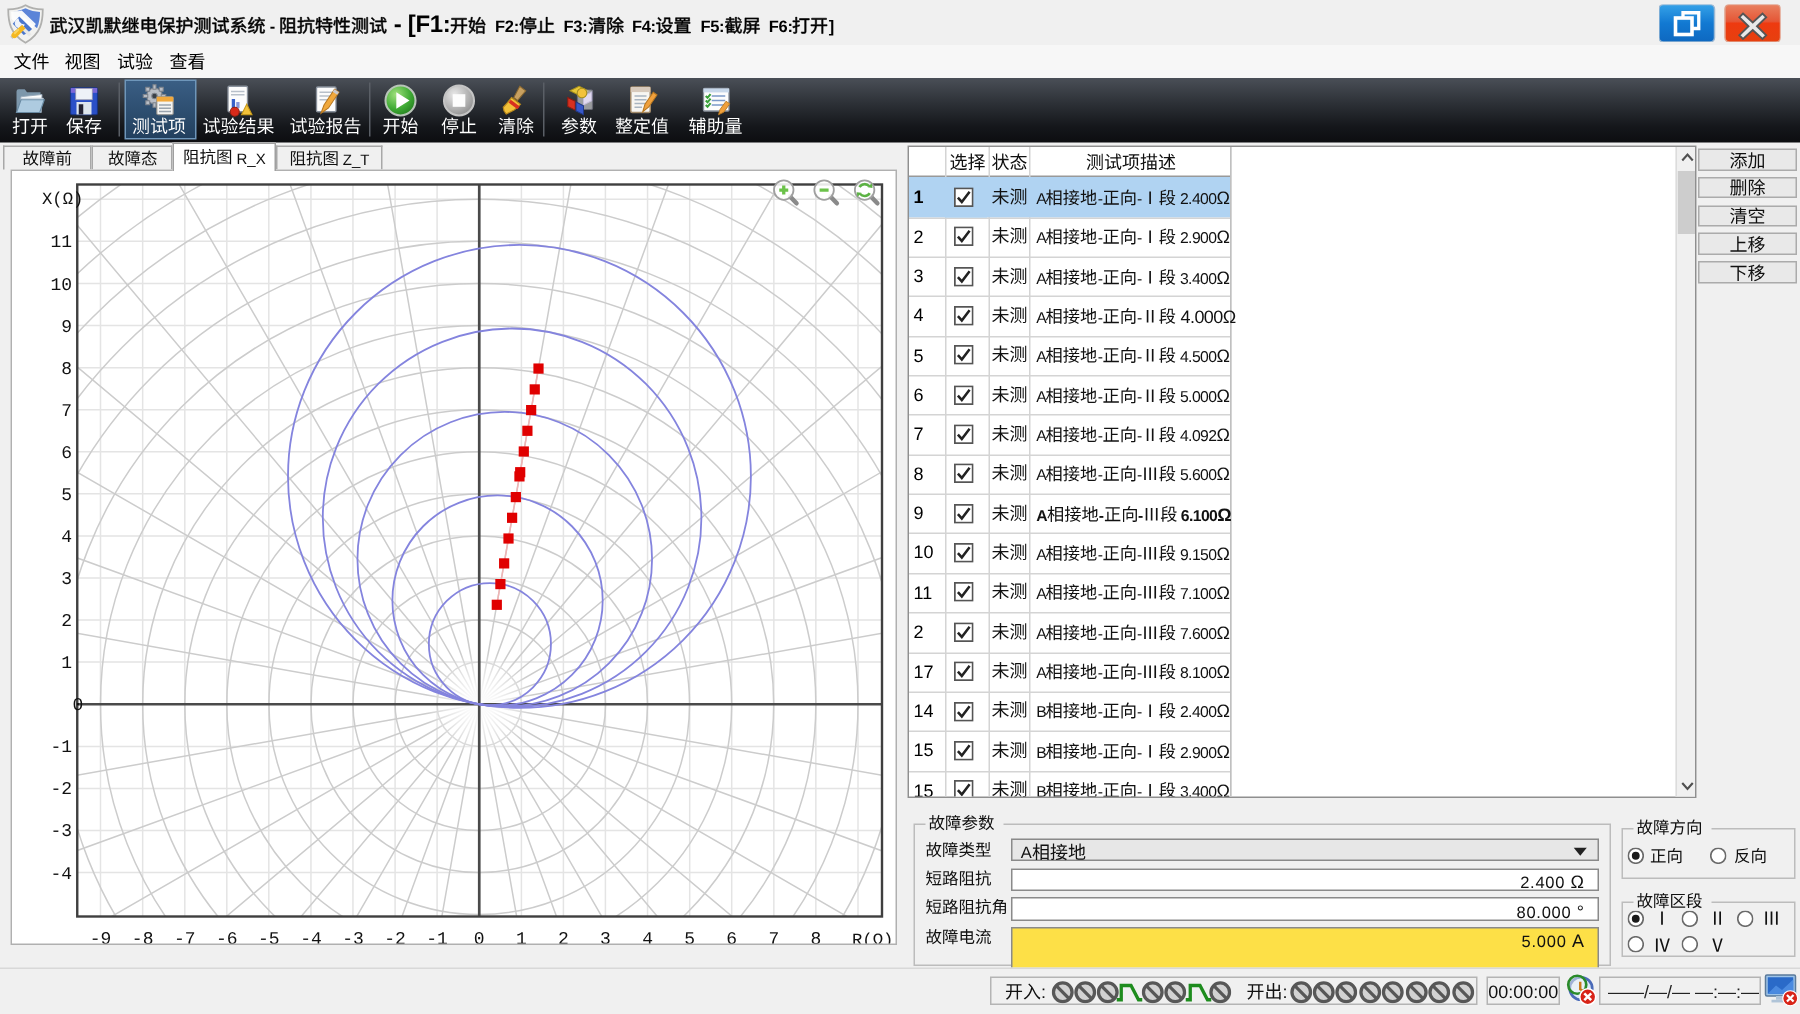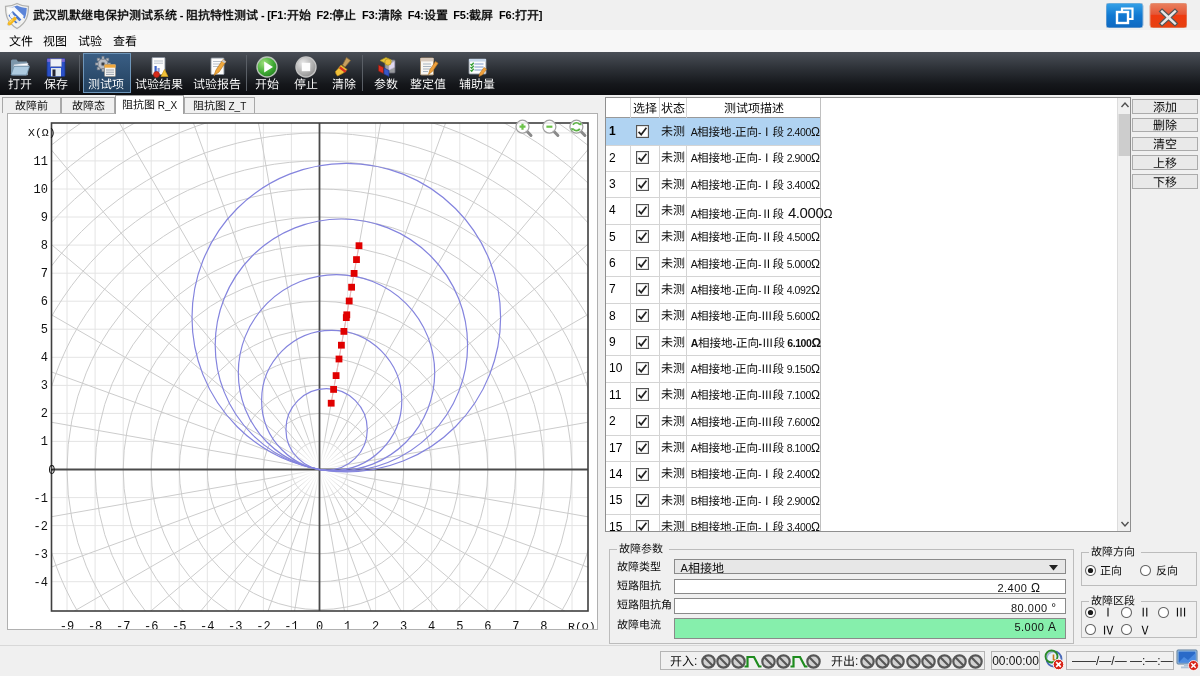--- a/index.html
+++ b/index.html
@@ -33,21 +33,21 @@
         <use href="#g8bd5" x="4500"></use>
         <use href="#g7cfb" x="5000"></use>
         <use href="#g7edf" x="5500"></use>
       </svg><span style="font-size:11px;"> - </span><svg class="k kb" style="width:72.0px;height:12px;vertical-align:-1.6px" viewBox="0 -435 3000 500">
         <use href="#g963b" x="0"></use>
         <use href="#g6297" x="500"></use>
         <use href="#g7279" x="1000"></use>
         <use href="#g6027" x="1500"></use>
         <use href="#g6d4b" x="2000"></use>
         <use href="#g8bd5" x="2500"></use>
-      </svg><span style="font-size:11px;"> - [F1:</span><svg class="k kb" style="width:24.0px;height:12px;vertical-align:-1.6px" viewBox="0 -435 1000 500">
+      </svg><span style="font-size:16px;"> - [F1:</span><svg class="k kb" style="width:24.0px;height:12px;vertical-align:-1.6px" viewBox="0 -435 1000 500">
         <use href="#g5f00" x="0"></use>
         <use href="#g59cb" x="500"></use>
       </svg><span style="font-size:11px;">  F2:</span><svg class="k kb" style="width:24.0px;height:12px;vertical-align:-1.6px" viewBox="0 -435 1000 500">
         <use href="#g505c" x="0"></use>
         <use href="#g6b62" x="500"></use>
       </svg><span style="font-size:11px;">  F3:</span><svg class="k kb" style="width:24.0px;height:12px;vertical-align:-1.6px" viewBox="0 -435 1000 500">
         <use href="#g6e05" x="0"></use>
         <use href="#g9664" x="500"></use>
       </svg><span style="font-size:11px;">  F4:</span><svg class="k kb" style="width:24.0px;height:12px;vertical-align:-1.6px" viewBox="0 -435 1000 500">
         <use href="#g8bbe" x="0"></use>
@@ -528,21 +528,21 @@
     <div style="left:84.8px;top:105.85000000000001px;width:150px;height:14px;font-size:12px;white-space:nowrap;letter-spacing:-0.4px;"><span style="font-size:10.5px;">A</span><svg class="k" style="width:34.5px;height:11.5px;vertical-align:-1.5px" viewBox="0 -435 1500 500">
         <use href="#g76f8" x="0"></use>
         <use href="#g63a5" x="500"></use>
         <use href="#g5730" x="1000"></use>
       </svg><span style="font-size:10.5px;">-</span><svg class="k" style="width:23.0px;height:11.5px;vertical-align:-1.5px" viewBox="0 -435 1000 500">
         <use href="#g6b63" x="0"></use>
         <use href="#g5411" x="500"></use>
       </svg><span style="font-size:10.5px;">-</span><svg class="k" style="width:23.0px;height:11.5px;vertical-align:-1.5px" viewBox="0 -435 1000 500">
         <use href="#g2161" x="0"></use>
         <use href="#g6bb5" x="500"></use>
-      </svg><span style="font-size:15px"> 4.000</span>Ω</div>
+      </svg><span style="font-size:12px"> 4.000</span>Ω</div>
     <div style="left:0px;top:125.7px;width:213.5px;height:26.35px;"></div>
     <div style="left:0px;top:152.05px;width:213.5px;height:1px;background:#d4d4d4;"></div>
     <div style="left:3px;top:131.7px;width:18px;height:14px;font-size:12px;color:#000;">5</div>
     <div style="left:23.7px;top:125.7px;width:28.8px;height:26.35px;">
       <svg width="13" height="13" viewBox="0 0 13 13" style="position:absolute;left:6px;top:6.7px">
         <rect x="0.5" y="0.5" width="12" height="12" fill="#fff" stroke="#555" stroke-width="1.3"></rect>
         <path d="M2.6 6.8 L5.2 9.6 L10.4 2.8" fill="none" stroke="#222" stroke-width="1.7"></path>
       </svg>
     </div>
     <div style="left:54.5px;top:131.7px;width:26px;height:14px;font-size:12px;white-space:nowrap;"><svg class="k" style="width:24.0px;height:12px;vertical-align:-1.6px" viewBox="0 -435 1000 500">
@@ -889,26 +889,26 @@
     <div style="left:6px;top:1.5px;width:60px;height:13px;font-size:12px;white-space:nowrap;"><span style="font-size:11px;">A</span><svg class="k" style="width:36.0px;height:12px;vertical-align:-1.6px" viewBox="0 -435 1500 500">
         <use href="#g76f8" x="0"></use>
         <use href="#g63a5" x="500"></use>
         <use href="#g5730" x="1000"></use>
       </svg></div>
     <svg width="9" height="5.5" viewBox="0 0 9 5.5" style="position:absolute;right:7px;top:5.5px">
       <path d="M0 0 L9 0 L4.5 5.5 Z" fill="#222"></path>
     </svg>
   </div>
 <div style="left:673.5px;top:578.5px;width:392px;height:15.5px;background:#fff;border:1px solid #8a8a8a;font-size:12px;text-align:right;">
-    <span style="position:absolute;right:24px;top:1.5px;font-size:11px;letter-spacing:0.5px">2.400 <span style="font-size:12px">Ω</span></span>
+    <span style="position:absolute;right:8px;top:1.5px;font-size:11px;letter-spacing:0.5px">2.400 <span style="font-size:12px">Ω</span></span>
   </div>
 <div style="left:673.5px;top:598px;width:392px;height:15.5px;background:#fff;border:1px solid #8a8a8a;font-size:12px;text-align:right;">
     <span style="position:absolute;right:8px;top:1.5px;font-size:11px;letter-spacing:0.5px">80.000 <span style="font-size:12px">°</span></span>
   </div>
-<div style="left:673.5px;top:617.5px;width:392px;height:21px;background:#86efac;border:1px solid #8a8a8a;font-size:12px;text-align:right;">
+<div style="left:673.5px;top:617.5px;width:392px;height:32px;background:#fde047;border:1px solid #8a8a8a;font-size:12px;text-align:right;">
     <span style="position:absolute;right:8px;top:1.5px;font-size:11px;letter-spacing:0.5px">5.000 <span style="font-size:12px">A</span></span>
   </div>
 <div style="left:1080.5px;top:551.5px;width:116.5px;height:34.5px;border:1px solid #bcbcbc;"></div>
 <div style="left:1088.5px;top:545.5px;width:52px;height:12px;background:#f0f0f0;font-size:11px;white-space:nowrap;padding:0 2px;z-index:2;"><svg class="k" style="width:44.0px;height:11px;vertical-align:-1.4px" viewBox="0 -435 2000 500">
       <use href="#g6545" x="0"></use>
       <use href="#g969c" x="500"></use>
       <use href="#g65b9" x="1000"></use>
       <use href="#g5411" x="1500"></use>
     </svg></div>
 <svg width="11" height="11" viewBox="0 0 11 11" style="position:absolute;left:1084.5px;top:565px">

